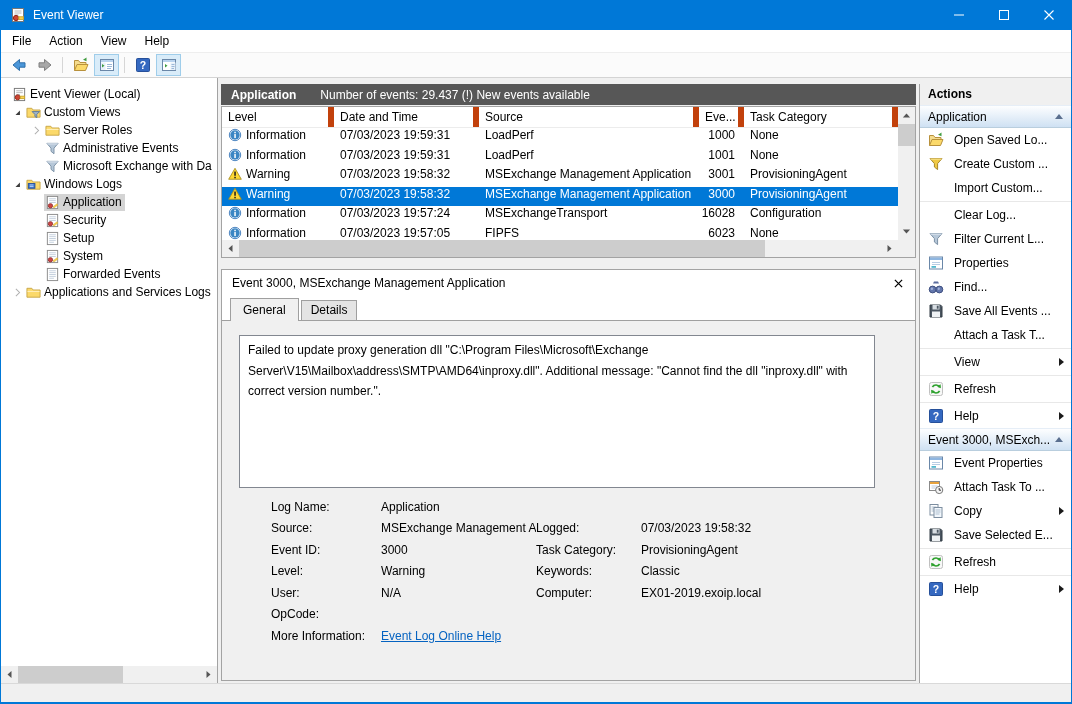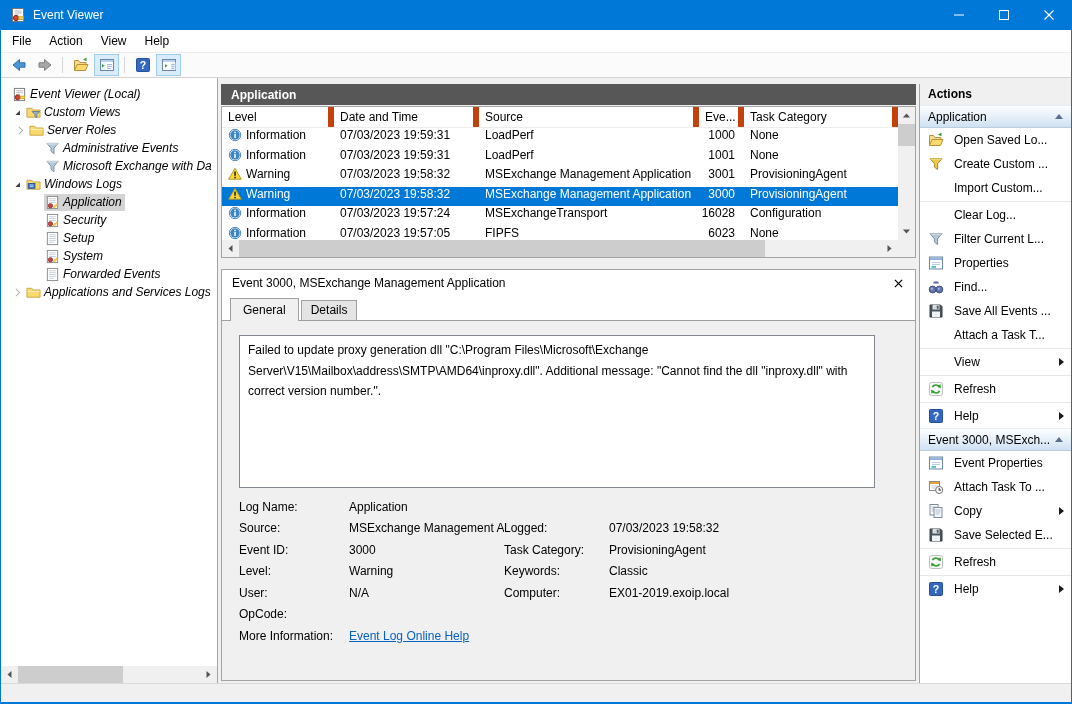--- a/index.html
+++ b/index.html
@@ -24,21 +24,21 @@
              display:flex; align-items:center; padding-left:5px; flex:none; gap:1px; }
   .tool-btn { width:25px; height:22px; display:flex; align-items:center; justify-content:center; border:1px solid transparent; }
   .tool-btn.active { background:#d9ecf9; border-color:#9fcdea; }
   .tool-sep { width:1px; height:16px; background:#d6d6d6; margin:0 4px; flex:none; }
 
   
   .main { flex:1; display:flex; min-height:0; background:#f0f0f0; }
 
   
   .tree-panel { width:217px; flex:none; background:#fff; border-right:1px solid #a3a3a3; display:flex; flex-direction:column; }
-  .tree { flex:1; overflow:hidden; padding-top:7px;font-style:italic; }
+  .tree { flex:1; overflow:hidden; padding-top:7px; }
   .tree-row { height:18px; display:flex; align-items:center; white-space:nowrap; overflow:hidden; }
   .expander { width:16px; height:16px; flex:none; display:flex; align-items:center; justify-content:center; }
   .expander svg { width:13px; height:13px; }
   .tree-hl { display:flex; align-items:center; padding:0 3px 0 1px; height:17px; }
   .tree-hl.selected { background:#d4d4d4; }
   .tree-row .icon { margin-right:3px; }
   .tree-row .icon svg { width:15px; height:15px; }
 
   
   .hscroll { height:17px; background:#f0f0f0; display:flex; align-items:center; flex:none; }
@@ -73,21 +73,21 @@
   
   .details { flex:1; margin-top:11px; background:#fff; border:1px solid #a3a3a3; display:flex; flex-direction:column; min-height:0; }
   .details-header { height:26px; display:flex; align-items:center; padding:0 10px; flex:none; }
   .details-close { margin-left:auto; display:flex; padding:2px; }
   .details-close svg { width:9px; height:9px; }
   .tabs { display:flex; align-items:flex-end; padding-left:8px; height:24px; flex:none; position:relative; z-index:2; }
   .tab { border:1px solid #9f9f9f; border-bottom:none; padding:2px 9px 3px 9px; background:#e4e4e4; margin-right:2px; }
   .tab.active { background:#f0f0f0; padding:4px 12px 4px 12px; margin-bottom:-1px; }
   .tab-content { flex:1; background:#f0f0f0; border-top:1px solid #9f9f9f; padding:14px 40px 0 17px; min-height:0; overflow:hidden; }
   .message-box { height:153px; background:#fff; border:1px solid #828790; padding:4px 8px; overflow:hidden; line-height:1.72; }
-  .fields { margin-top:8px; }
+  .fields { margin-top:8px;margin-left:32px; }
   .frow { display:flex; height:21.5px; align-items:center; }
   .flabel { width:110px; flex:none; }
   .fvalue { width:155px; flex:none; white-space:nowrap; overflow:hidden; }
   .flabel2 { width:105px; flex:none; }
   .fvalue2 { flex:1; white-space:nowrap; overflow:hidden; }
   .link { color:#0563c1; text-decoration:underline; }
 
   
   .actions-panel { width:152px; flex:none; background:#fff; border-left:1px solid #a3a3a3; display:flex; flex-direction:column; margin-top:6px; overflow:hidden; }
   .actions-title { height:21px; line-height:20px; padding:0 8px; font-weight:bold; background:#f0f0f0; flex:none; }
@@ -233,21 +233,21 @@
             <span class="tree-hl">
               <span class="icon">
                 <svg viewBox="0 0 16 16">
                   <path d="M1 3.5h5.2l1.4 1.8H15V13H1z" fill="#fbd96a" stroke="#c9a648"></path>
                   <path d="M6.5 7h8l-3 3v3.5l-2-1.3V10z" fill="#9fb4ca" stroke="#5f7b96"></path>
                 </svg>
               </span>
               <span class="tree-label">Custom Views</span>
             </span>
           </div>
-          <div class="tree-row" style="padding-left: 11px;">
+          <div class="tree-row" style="padding-left: 27px;">
             <span class="expander">
               <svg viewBox="0 0 16 16">
                 <path d="M6 3.5 L10.5 8 6 12.5" fill="none" stroke="#b0b0b0" stroke-width="1.3"></path>
               </svg>
             </span>
             <span class="tree-hl">
               <span class="icon">
                 <svg viewBox="0 0 16 16">
                   <path d="M1 3.5h5.2l1.4 1.8H15V13H1z" fill="#fbd96a" stroke="#c9a648"></path>
                   <path d="M1.5 6.8h13" stroke="#fff3c9"></path>
@@ -397,20 +397,21 @@
                 <polygon points="7.2,5 2.8,1 2.8,9" fill="#555"></polygon>
               </svg>
             </span>
           </span>
       </div>
     </div>
 
     <div class="center">
       <div class="log-header">
         <span class="log-name">Application</span>
+        <span>Number of events: 29.437 (!) New events available</span>
       </div>
 
       <div class="event-list">
         <div class="elist-head" id="tableHead">
             <div class="hcell" style="width: 112px;">Level</div>
             <div class="hcell" style="width: 145px;">Date and Time</div>
             <div class="hcell" style="width: 220px;">Source</div>
             <div class="hcell" style="width: 45px;">Eve...</div>
             <div class="hcell" style="width: 150px;">Task Category</div>
           </div>

